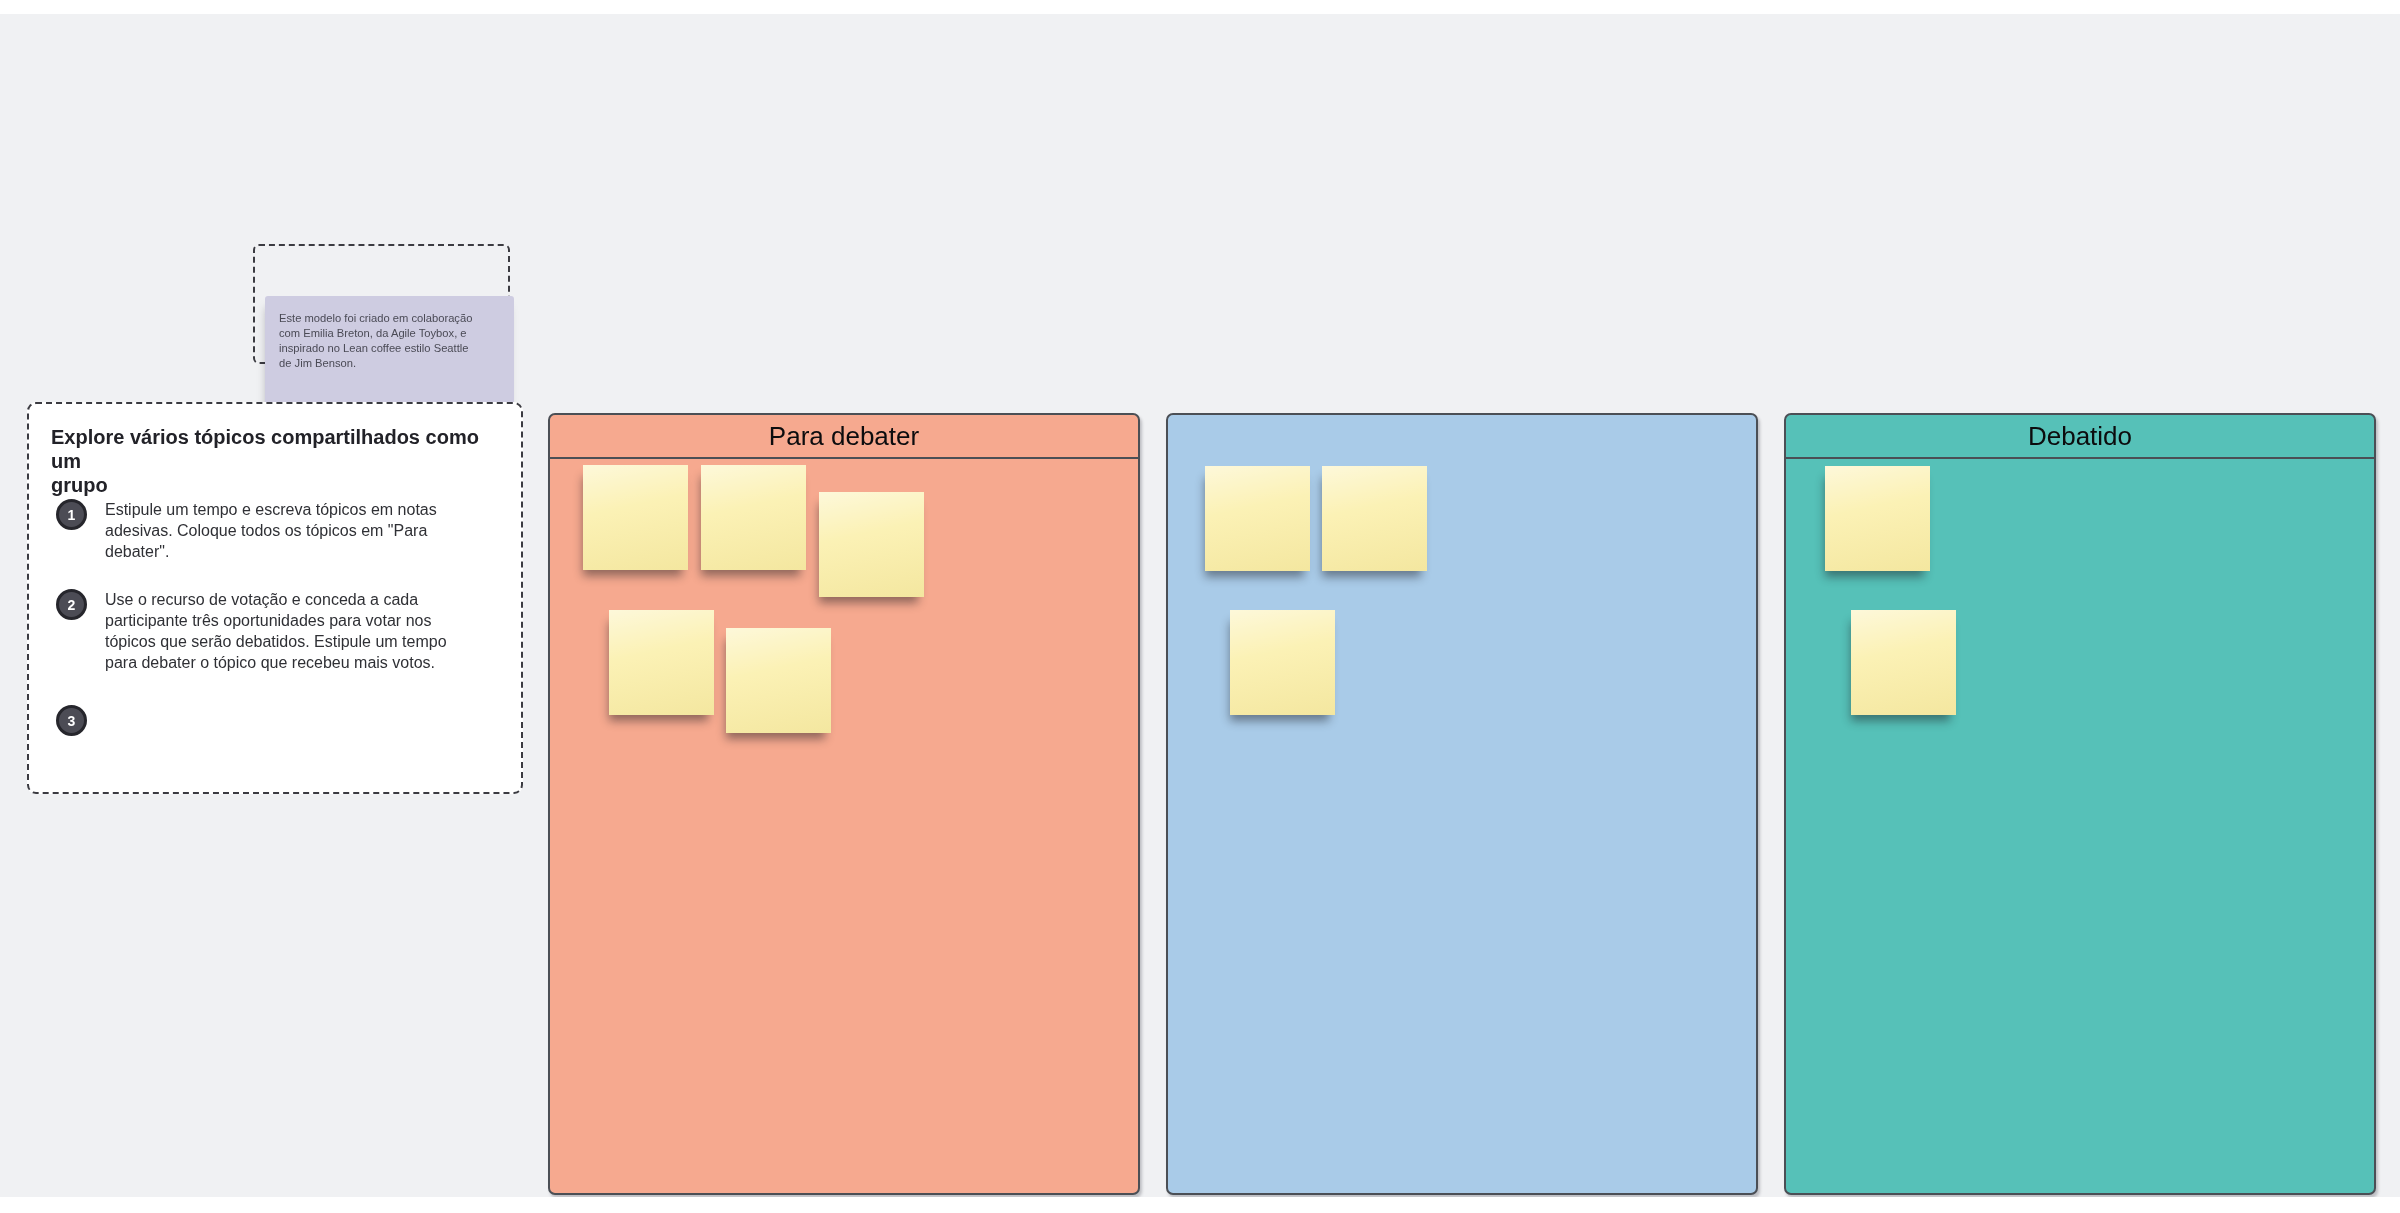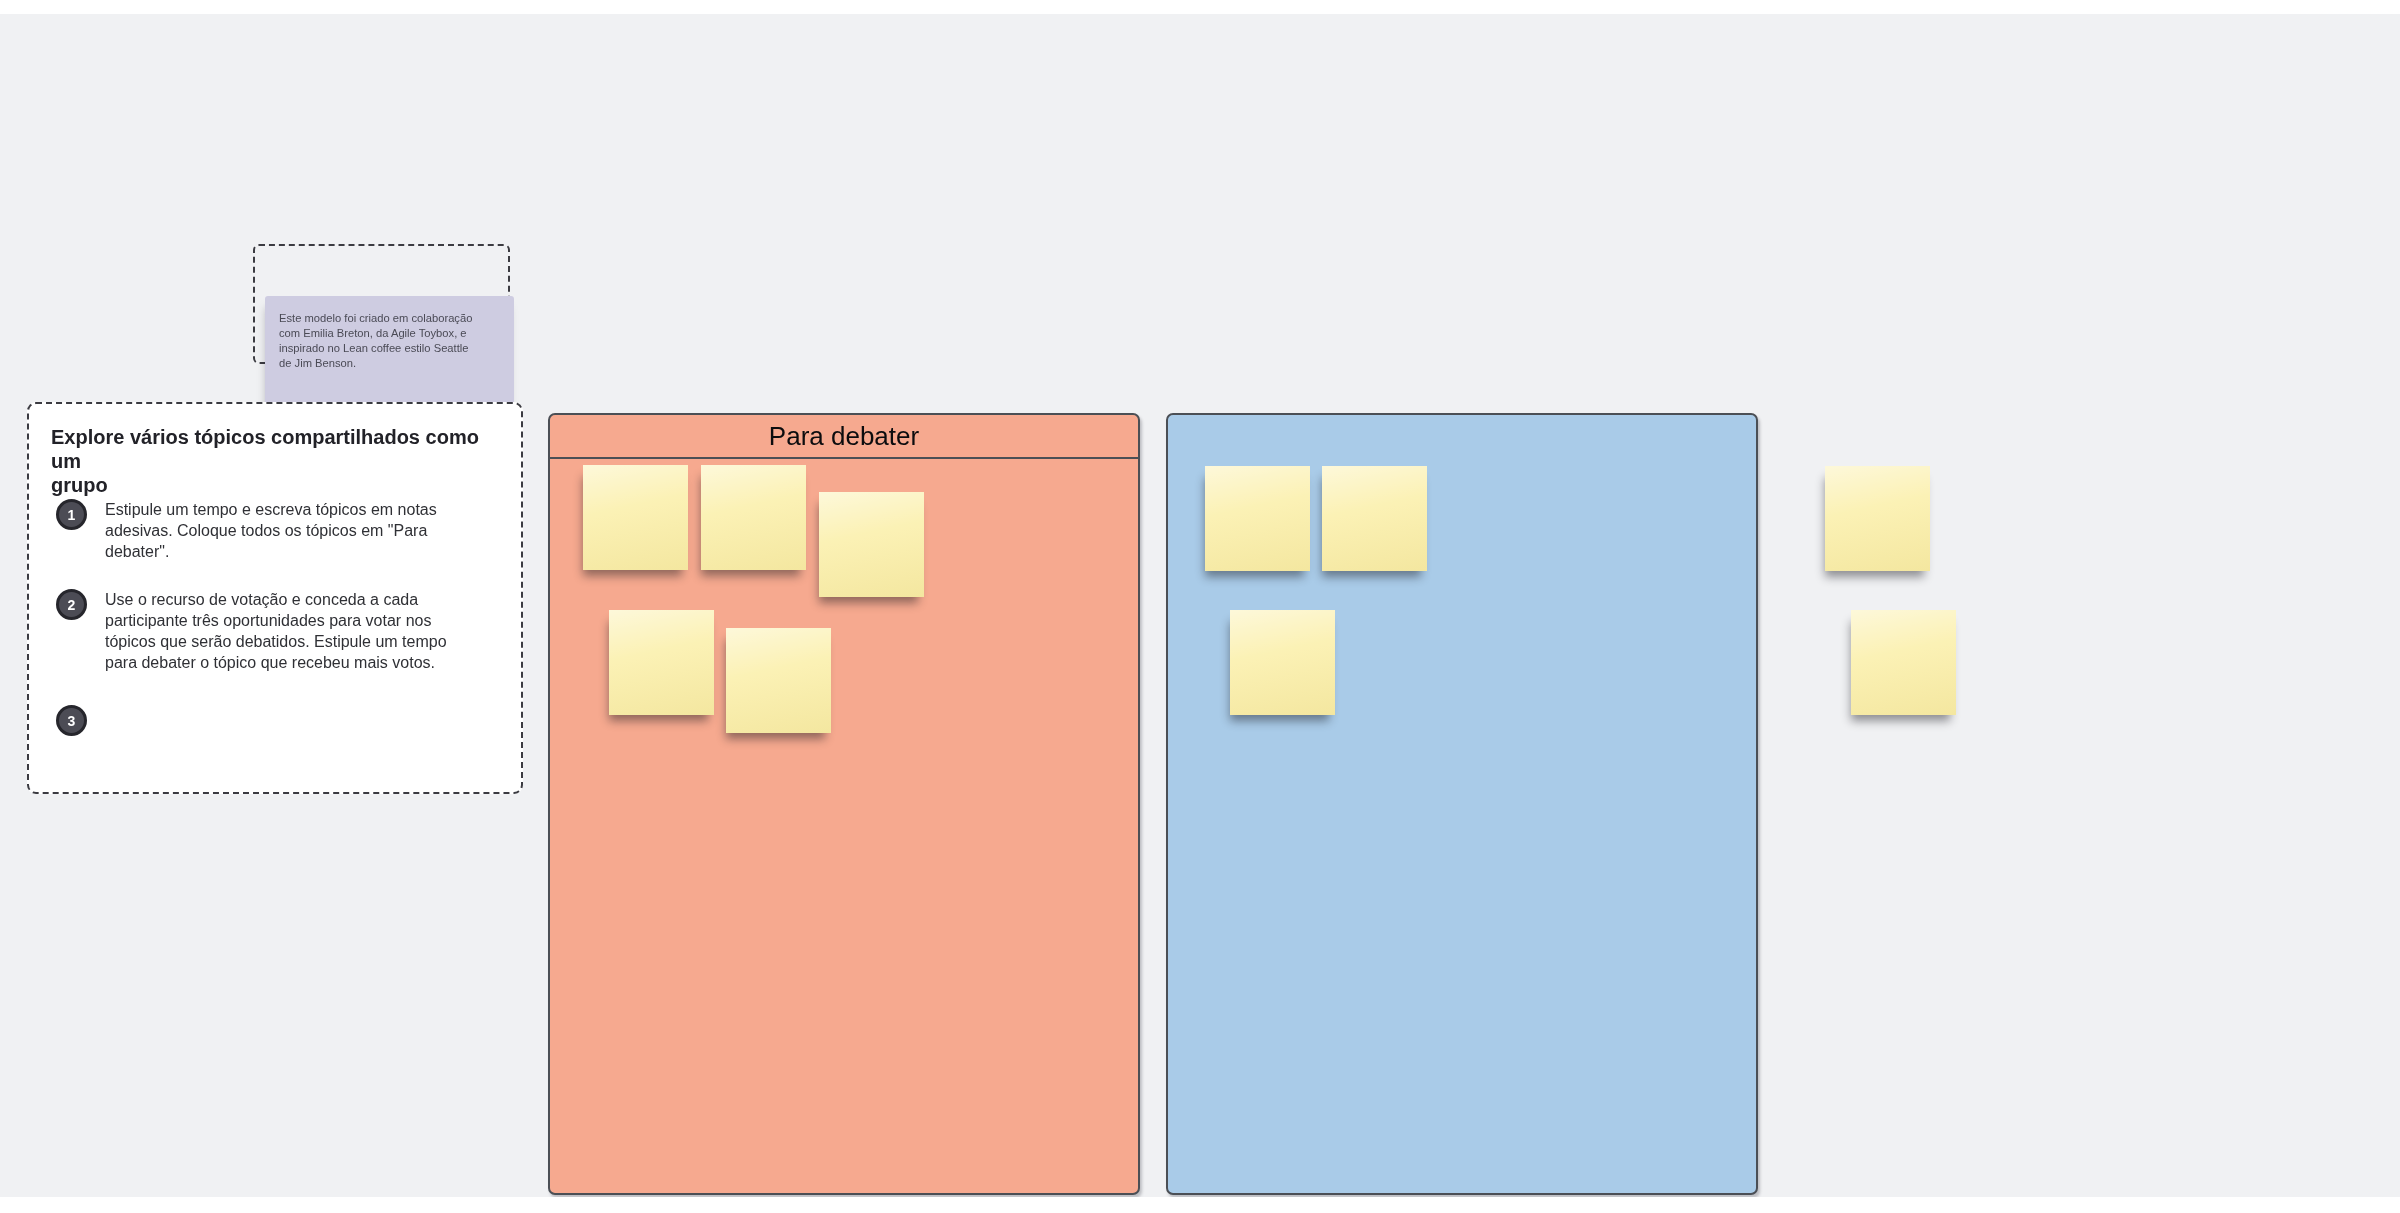--- a/index.html
+++ b/index.html
@@ -174,20 +174,26 @@
     <div class="column-header">
       <span class="column-title">Para debater</span>
     </div>
     <div class="column-body"></div>
   </div>
 
   <div class="column column-1" style="background-color: rgb(169, 203, 232);">
     <div class="column-body"></div>
   </div>
 
+  <div class="column column-2" style="background-color: rgb(86, 193, 184);">
+    <div class="column-header">
+      <span class="column-title">Debatido</span>
+    </div>
+    <div class="column-body"></div>
+  </div>
 
   <div id="notes-layer">
       <div class="note" style="left: 583px; top: 451px; background-color: rgb(251, 240, 173);"></div>
       <div class="note" style="left: 701px; top: 451px; background-color: rgb(251, 240, 173);"></div>
       <div class="note" style="left: 819px; top: 478px; background-color: rgb(251, 240, 173);"></div>
       <div class="note" style="left: 609px; top: 596px; background-color: rgb(251, 240, 173);"></div>
       <div class="note" style="left: 726px; top: 614px; background-color: rgb(251, 240, 173);"></div>
       <div class="note" style="left: 1205px; top: 452px; background-color: rgb(251, 240, 173);"></div>
       <div class="note" style="left: 1322px; top: 452px; background-color: rgb(251, 240, 173);"></div>
       <div class="note" style="left: 1230px; top: 596px; background-color: rgb(251, 240, 173);"></div>

